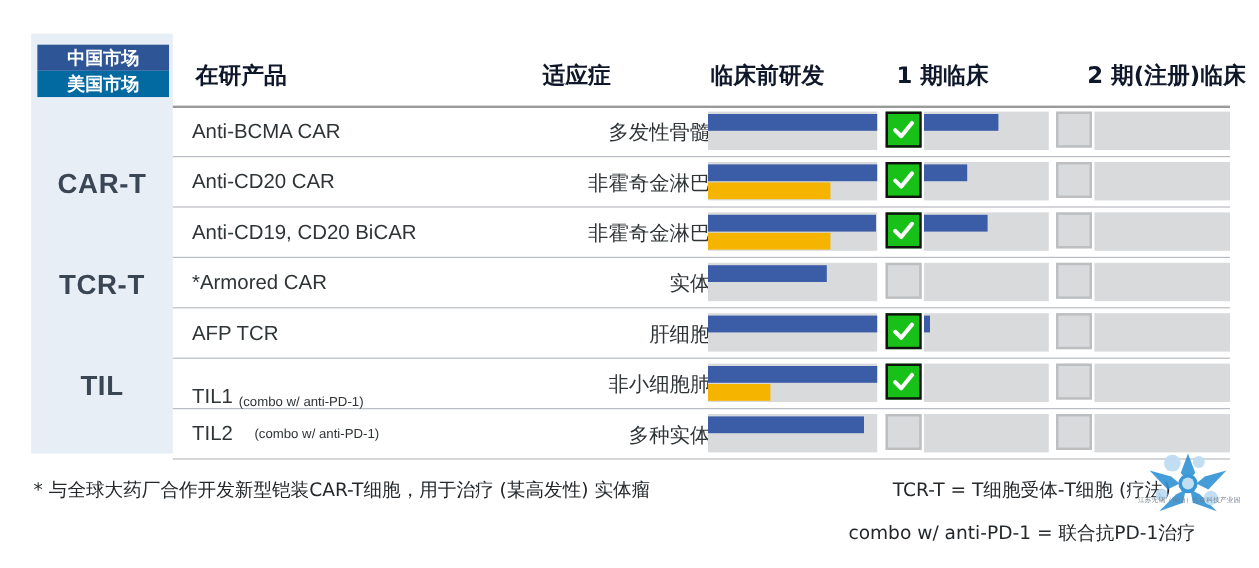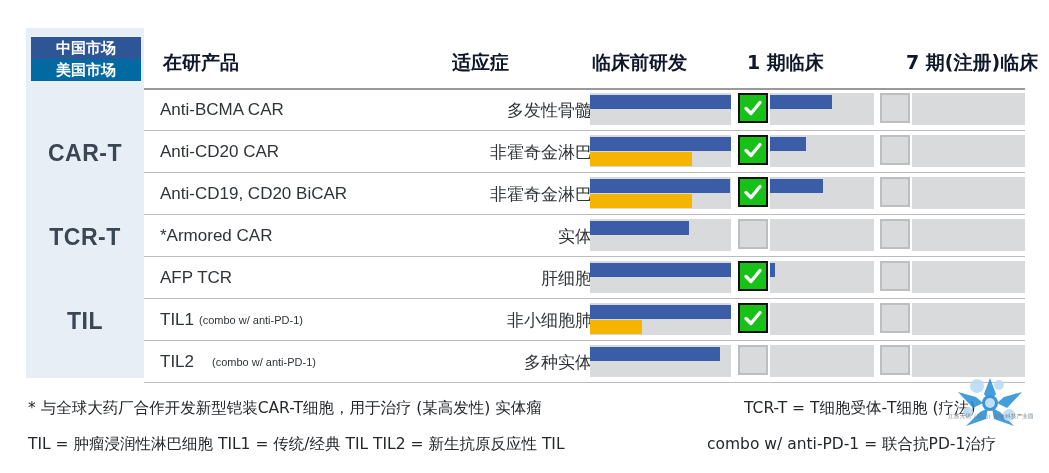--- a/index.html
+++ b/index.html
@@ -148,21 +148,21 @@
 
   <div class="legend">
     <div class="cn">中国市场</div>
     <div class="us">美国市场</div>
   </div>
 
   <div class="hdr h-prod">在研产品</div>
   <div class="hdr h-ind">适应症</div>
   <div class="hdr h-pre">临床前研发</div>
   <div class="hdr h-p1">1 期临床</div>
-  <div class="hdr h-p2">7 期(注册)临床</div>
+  <div class="hdr h-p2">2 期(注册)临床</div>
   <div class="hdr-rule"></div>
 
   <div id="rows-host">
       <div class="row" style="top: 89px; height: 42px;">
         <div class="cell-prod" style="height: 42px;">
           <span>Anti-BCMA CAR</span>
         </div>
         <div class="cell-ind" style="height: 42px;">多发性骨髓瘤</div>
         <div class="stages" style="height: 42px;">
           <div class="track t-pre" style="top: 4px; height: 32px;">
@@ -254,21 +254,21 @@
           <div class="track t-p2" style="top: 4px; height: 32px;"></div>
           <div class="gate g1 on" style="top: 4px; width: 30px; height: 30px;">
             <svg width="22" height="22" viewBox="0 0 22 22">
               <path d="M4 11.5 L9 16.5 L18 5.5" stroke="#ffffff" stroke-width="3.4" fill="none" stroke-linecap="round" stroke-linejoin="round"></path>
             </svg>
           </div>
           <div class="gate g2 off" style="top: 4px; width: 30px; height: 30px;"></div>
         </div>
       </div>
       <div class="row" style="top: 299px; height: 42px;">
-        <div class="cell-prod" style="height: 42px;">
+        <div class="cell-prod" style="height: 42px; align-items: flex-end;">
           <span>TIL1</span>
           <span class="sub">(combo w/ anti-PD-1)</span>
         </div>
         <div class="cell-ind" style="height: 42px;">非小细胞肺癌</div>
         <div class="stages" style="height: 42px;">
           <div class="track t-pre" style="top: 4px; height: 32px;">
             <div class="seg cn" style="top: 2px; left: 0px; height: 14px; width: 141px;"></div>
             <div class="seg us" style="top: 17px; left: 0px; height: 14px; width: 52.17px;"></div>
           </div>
           <div class="track t-p1" style="top: 4px; height: 32px;"></div>
@@ -293,21 +293,20 @@
           </div>
           <div class="track t-p1" style="top: 4px; height: 32px;"></div>
           <div class="track t-p2" style="top: 4px; height: 32px;"></div>
           <div class="gate g1 off" style="top: 4px; width: 30px; height: 30px;"></div>
           <div class="gate g2 off" style="top: 4px; width: 30px; height: 30px;"></div>
         </div>
       </div>
     </div>
 
   <div class="foot f1">* 与全球大药厂合作开发新型铠装CAR-T细胞，用于治疗 (某高发性) 实体瘤</div>
-  <div class="foot f2">TIL = 肿瘤浸润性淋巴细胞      TIL1 = 传统/经典 TIL     TIL2 = 新生抗原反应性 TIL</div>
   <div class="foot f3">TCR-T = T细胞受体-T细胞 (疗法)</div>
   <div class="foot f4">combo w/ anti-PD-1 = 联合抗PD-1治疗</div>
 
   <svg class="wm" viewBox="0 0 76 62">
     <g fill="#2a8fd4">
       <path d="M38 6 L44 22 L38 30 L32 22 Z" opacity="0.95"></path>
       <path d="M70 20 L52 25 L45 31 L55 36 Z" opacity="0.95"></path>
       <path d="M62 54 L48 40 L40 36 L42 47 Z" opacity="0.95"></path>
       <path d="M14 54 L28 40 L36 36 L34 47 Z" opacity="0.95"></path>
       <path d="M6 20 L24 25 L31 31 L21 36 Z" opacity="0.95"></path>

